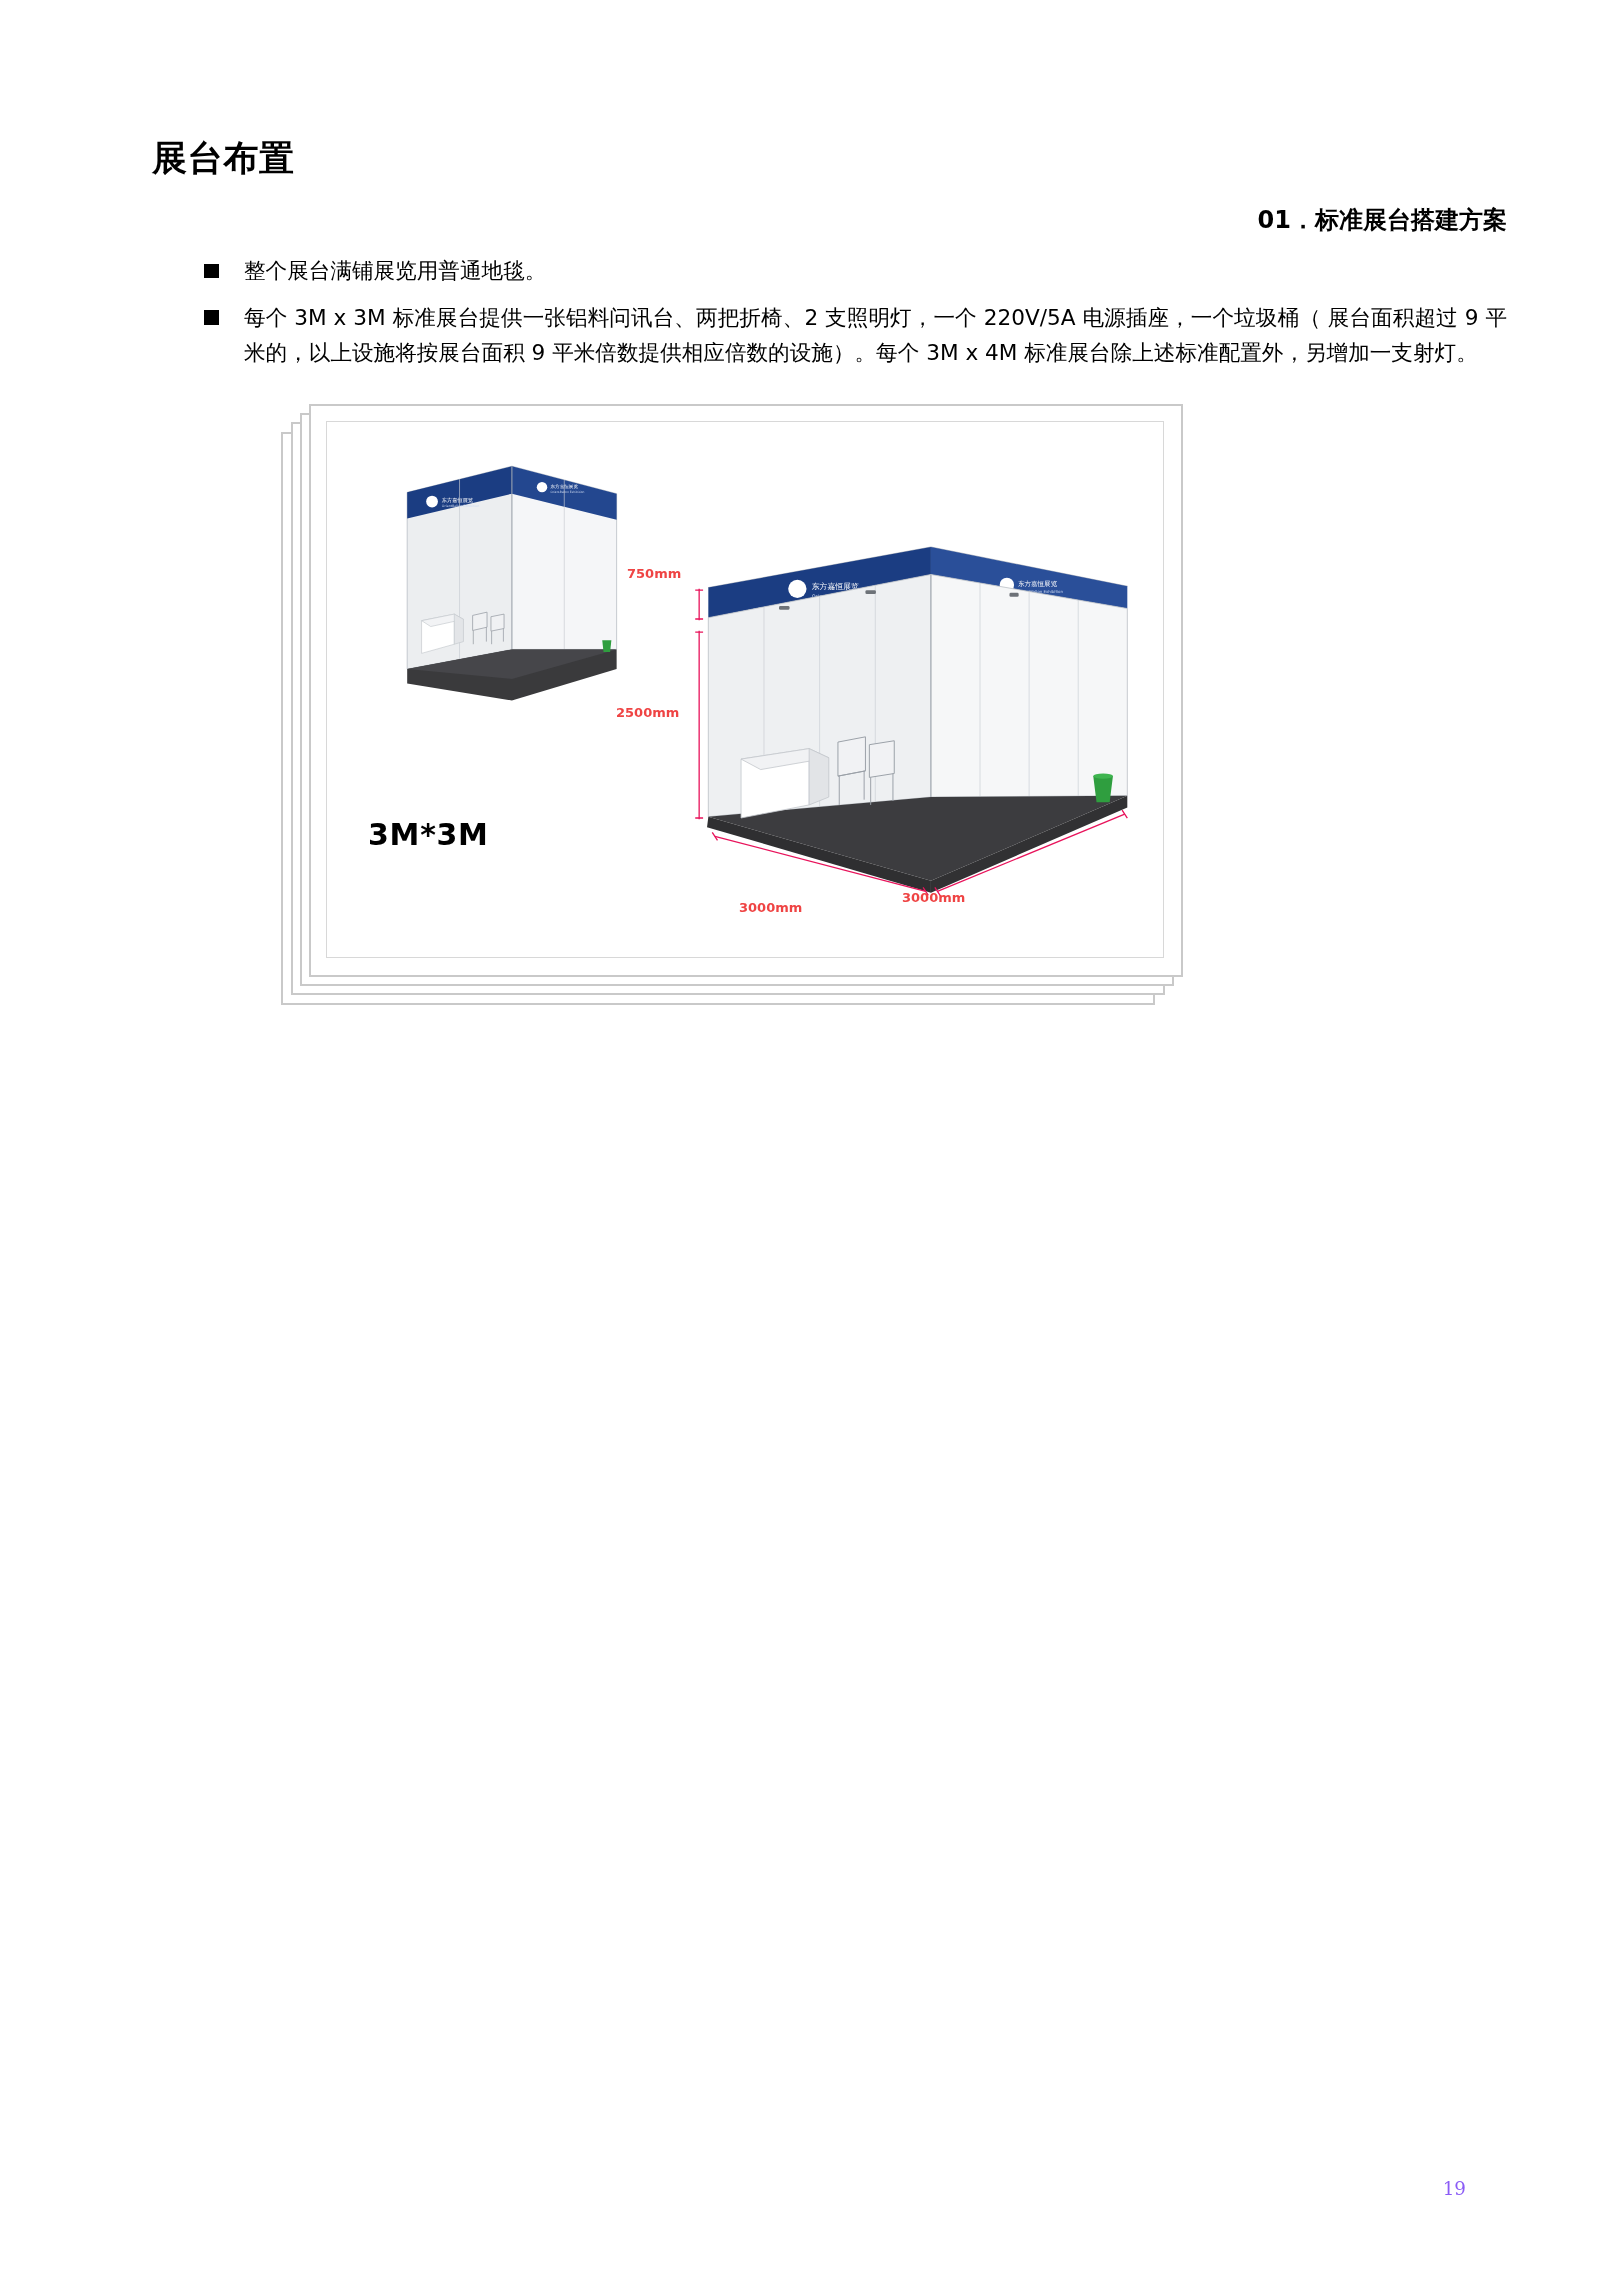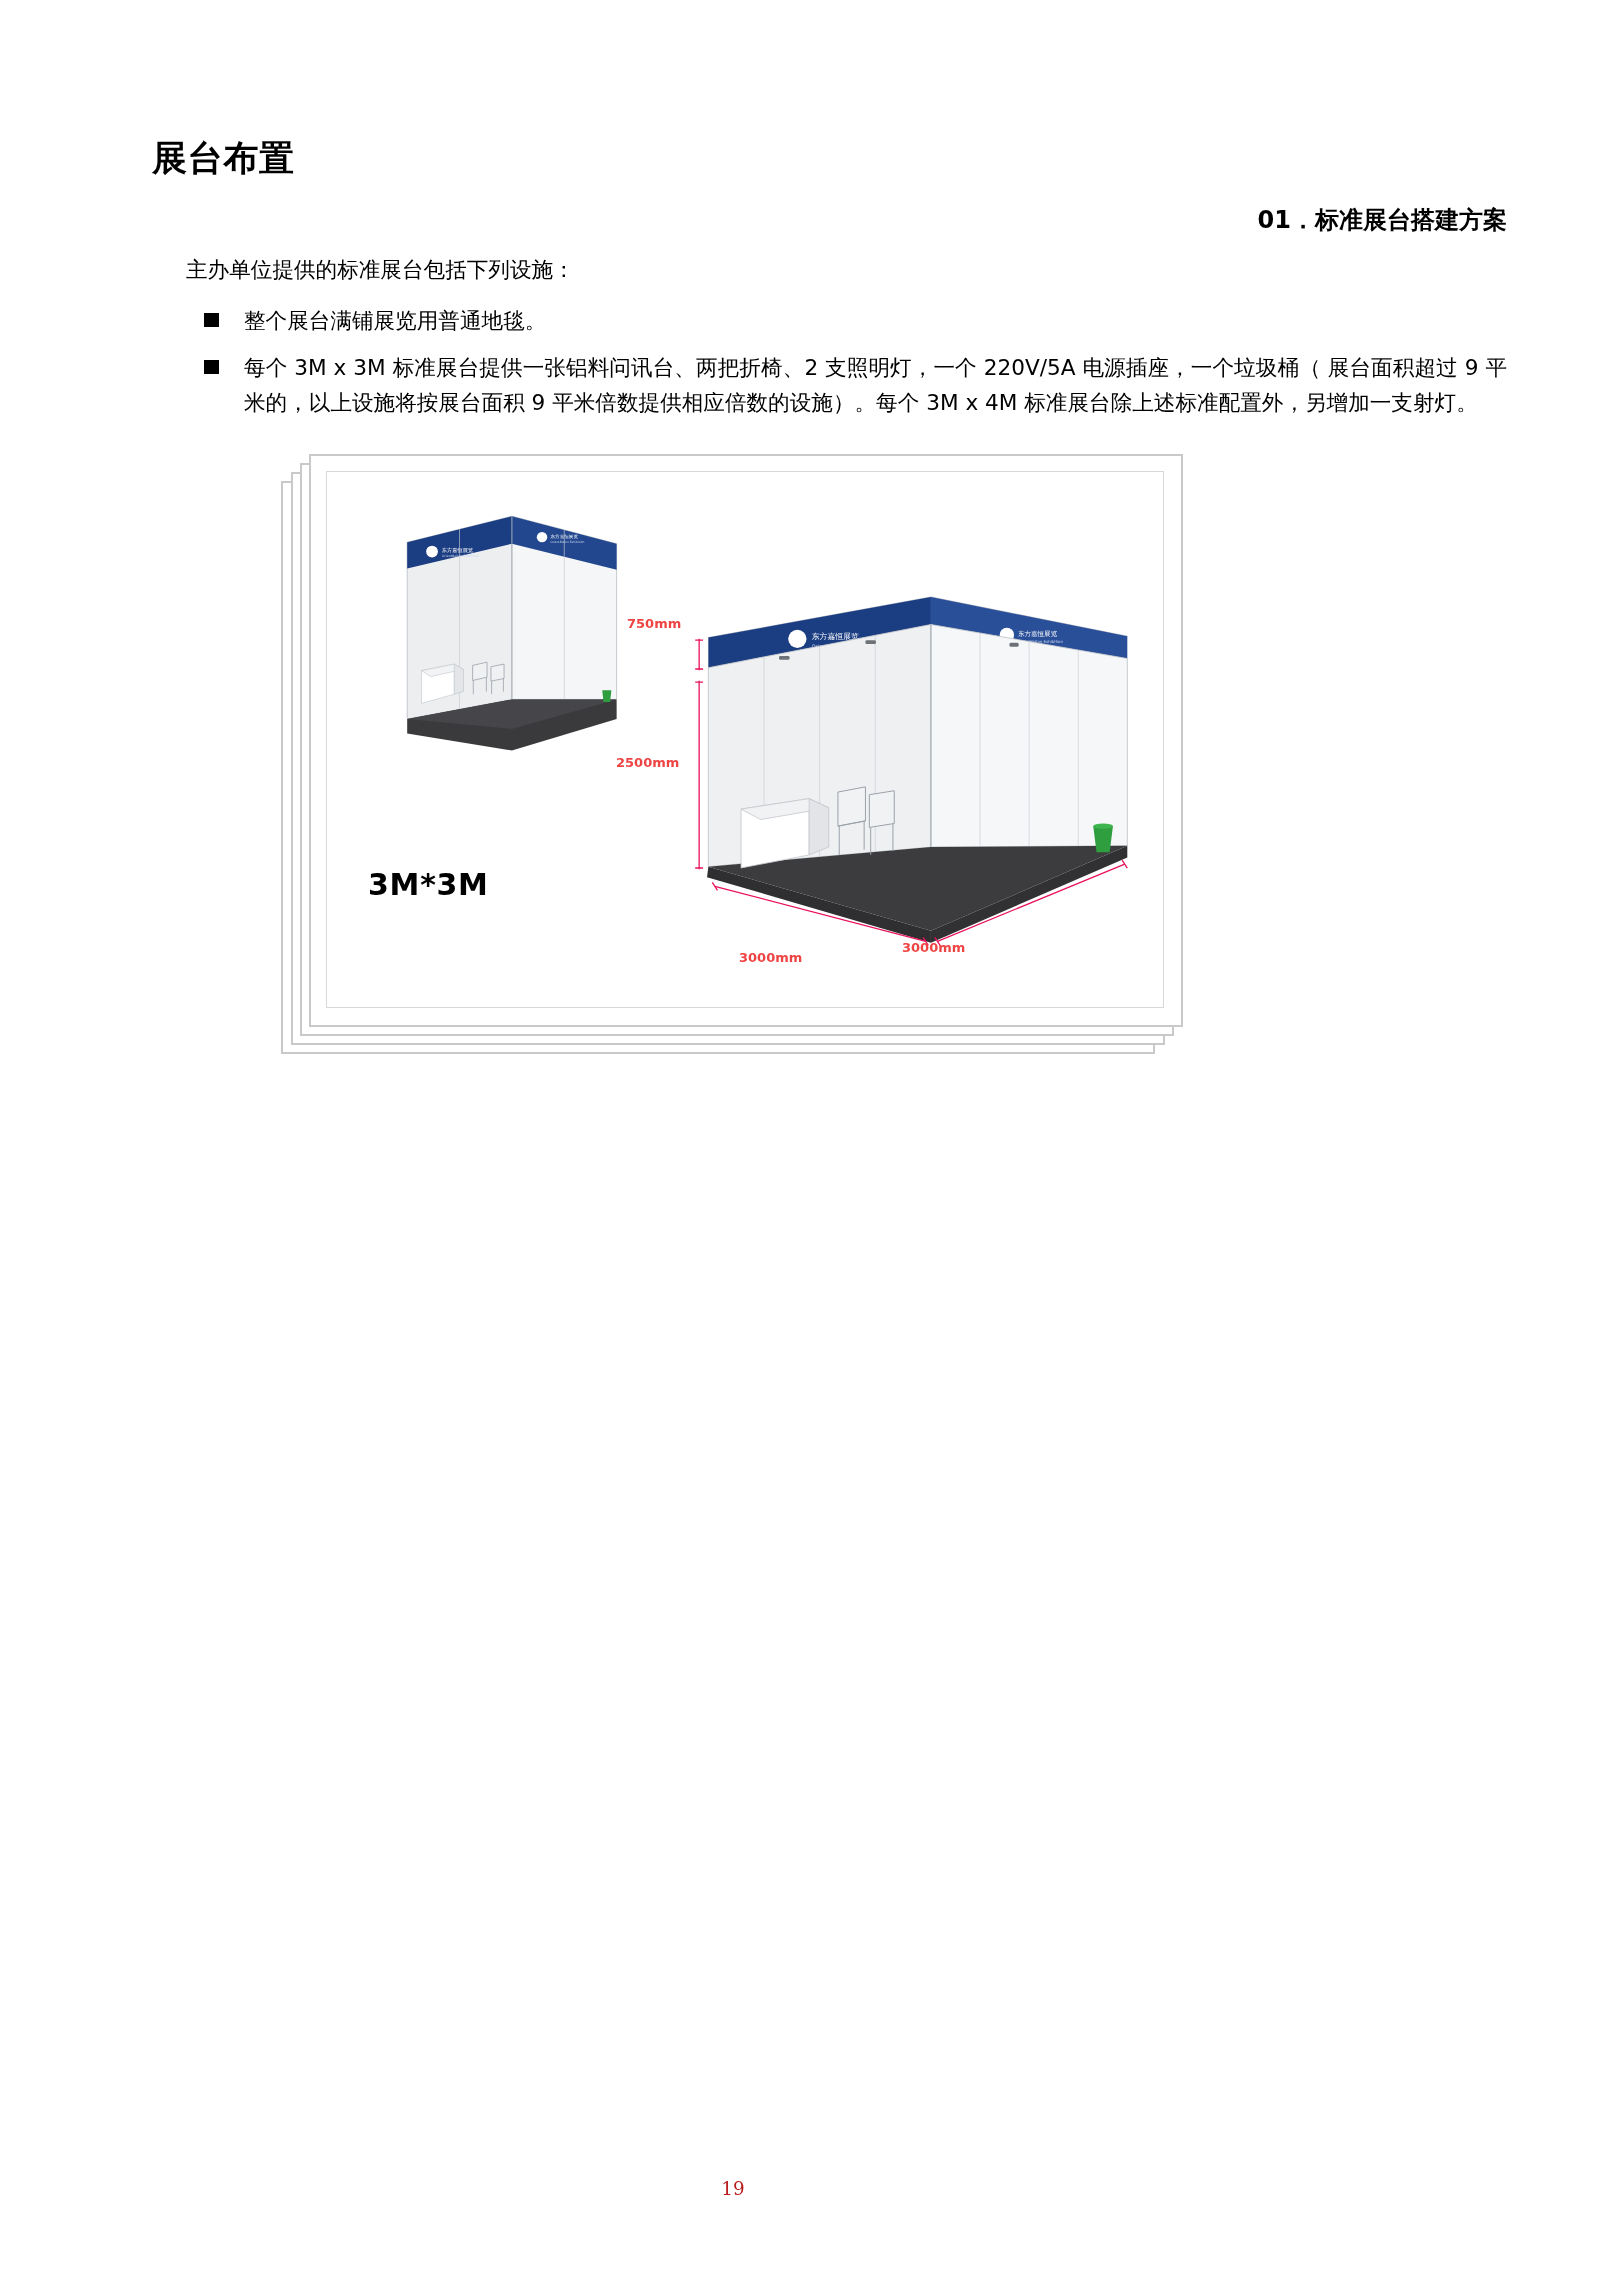--- a/index.html
+++ b/index.html
@@ -128,37 +128,36 @@
   .dim-750   { left: 364px; top: 162px; }
   .dim-2500  { left: 353px; top: 262px; margin-top: 39px; }
   .dim-3000a { left: 476px; top: 496px; }
   .dim-3000b { left: 639px; top: 486px; }
 
   .page-number {
     position: absolute;
     left: 0;
     top: 2178px;
     width: 1466px;
-    text-align: center;
+    text-align: right;
     font-family: "DejaVu Serif", serif;
     font-size: 18.3px;
-    color: #b91c1c;
+    color: #8b5cf6;
   }
 </style>
 </head>
 <body>
 
 <div class="page">
   <div class="content">
 
     <h1 class="doc-title">展台布置</h1>
 
     <h2 class="section-heading">01．标准展台搭建方案</h2>
 
-    <p class="intro">主办单位提供的标准展台包括下列设施：</p>
 
     <ul class="bullet-list">
       <li class="bullet-item serif">
         <span class="marker"></span>
         <span>整个展台满铺展览用普通地毯。</span>
       </li>
       <li class="bullet-item">
         <span class="marker"></span>
         <span>每个 3M x 3M 标准展台提供一张铝料问讯台、两把折椅、2 支照明灯，一个 220V/5A 电源插座，一个垃圾桶（ 展台面积超过 9 平米的，以上设施将按展台面积 9 平米倍数提供相应倍数的设施）。每个 3M x 4M 标准展台除上述标准配置外，另增加一支射灯。</span>
       </li>

